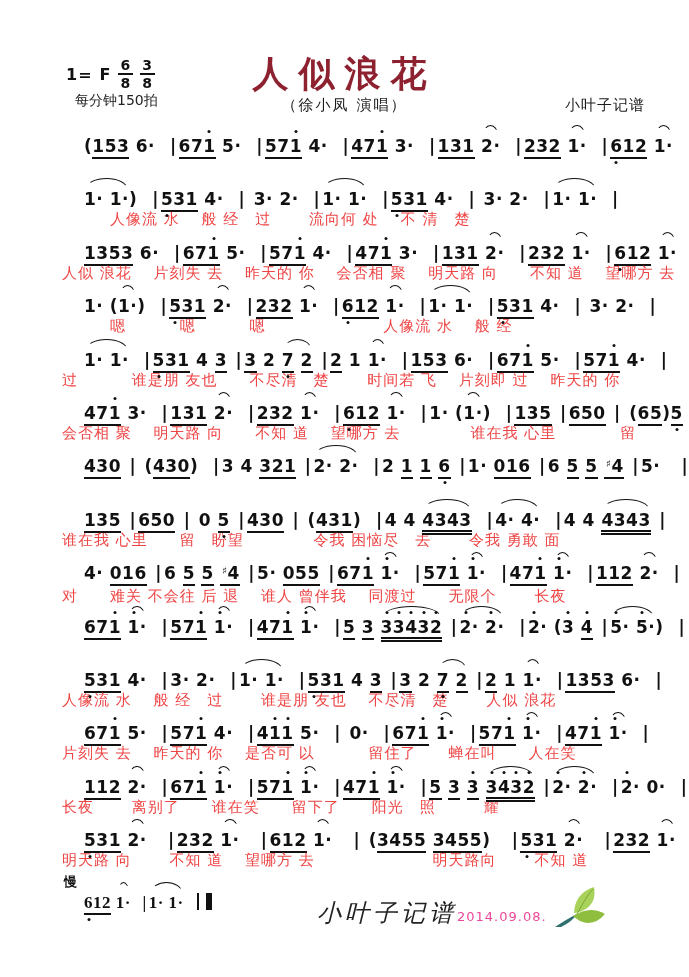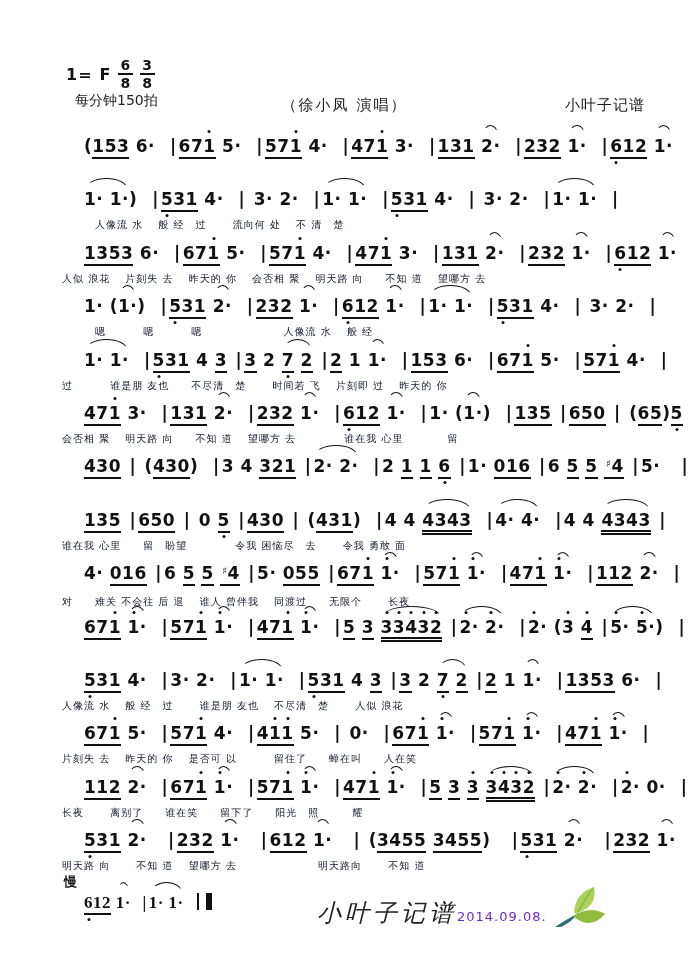--- a/index.html
+++ b/index.html
@@ -30,22 +30,22 @@
   .subtitle{position:absolute;left:0;right:0;top:96px;text-align:center;font-size:15px;color:#1a1a1a;letter-spacing:2px;}
   .hdr-transcriber{position:absolute;right:44px;top:96px;font-size:15px;color:#1a1a1a;letter-spacing:1px;}
   
   .score{position:absolute;left:62px;top:124px;right:30px;}
   .system{height:53.4px;}
   .notes{
     font-weight:bold;font-size:17px;line-height:20px;
     letter-spacing:0.5px;white-space:pre;padding-top:12px;margin-left:22px;
   }
   .lyrics{
-    font-size:10px;line-height:18px;color:#0f172a;
-    letter-spacing:1px;white-space:pre;margin-top:7px;
+    font-size:15px;line-height:18px;color:#ef4444;
+    letter-spacing:1px;white-space:pre;margin-top:1px;
   }
   .n{position:relative;display:inline-block;}
   .n.hi::after,.n.lo::after{
     content:"";position:absolute;left:50%;transform:translateX(-50%);
     width:3px;height:3px;border-radius:50%;background:#111;
   }
   .n.hi::after{top:-6px;}
   .n.lo::after{bottom:-8px;}
   .u1{border-bottom:2px solid #111;padding-bottom:1px;}
   .u2{border-bottom:5px double #111;}
@@ -63,21 +63,21 @@
   }
   
   .system.last{position:relative;height:70px;}
   .tempo-slow{font-size:13px;font-weight:bold;position:absolute;left:2px;top:2px;}
   .system.last .notes{padding-top:22px;display:inline-block;font-family:Liberation Serif, serif;}
   .footer-credit{
     position:absolute;left:255px;top:26px;
     font-family:"DejaVu Serif","Liberation Serif",serif;font-style:italic;
     font-size:24px;letter-spacing:4px;color:#222;
   }
-  .footer-date{position:absolute;left:395px;top:38px;font-size:13px;color:#6d28d9;letter-spacing:1px;}
+  .footer-date{position:absolute;left:395px;top:38px;font-size:13px;color:#ec4899;letter-spacing:1px;}
   .leaf{position:absolute;left:485px;top:10px;}
 </style>
 </head>
 <body>
 
 <div class="page">
 
   <div class="hdr-key">
     <span>1=</span>
       <span>F</span>
@@ -85,20 +85,21 @@
       <span class="num">6</span>
       <span class="den">8</span>
     </span>
     <span class="frac">
       <span class="num">3</span>
       <span class="den">8</span>
     </span>
   </div>
   <div class="hdr-tempo">每分钟150拍</div>
 
+  <div class="title">人似浪花</div>
   <div class="subtitle">（徐小凤 演唱）</div>
   <div class="hdr-transcriber">小叶子记谱</div>
 
   <div class="score" id="score">
       <div class="system">
         <div class="notes"><span class="n">(</span><span class="u1"><span class="n">1</span><span class="n">5</span><span class="n">3</span></span> <span class="n">6</span><span class="n">·</span>  <span class="bar">|</span><span class="u1"><span class="n">6</span><span class="n">7</span><span class="n hi">1</span></span> <span class="n">5</span><span class="n">·</span>  <span class="bar">|</span><span class="u1"><span class="n">5</span><span class="n">7</span><span class="n hi">1</span></span> <span class="n">4</span><span class="n">·</span>  <span class="bar">|</span><span class="u1"><span class="n">4</span><span class="n">7</span><span class="n hi">1</span></span> <span class="n">3</span><span class="n">·</span>  <span class="bar">|</span><span class="u1"><span class="n">1</span><span class="n">3</span><span class="n">1</span></span> <span class="tie"><span class="n">2</span><span class="n">·</span></span>  <span class="bar">|</span><span class="u1"><span class="n">2</span><span class="n">3</span><span class="n">2</span></span> <span class="tie"><span class="n">1</span><span class="n">·</span></span>  <span class="bar">|</span><span class="u1"><span class="n lo">6</span><span class="n">1</span><span class="n">2</span></span> <span class="tie"><span class="n">1</span><span class="n">·</span></span>  <span class="bar">|</span></div>
       </div>
       <div class="system">
         <div class="notes"><span class="tie"><span class="n">1</span><span class="n">·</span> <span class="n">1</span><span class="n">·</span></span><span class="n">)</span>  <span class="bar">|</span><span class="u1"><span class="n lo">5</span><span class="n">3</span><span class="n">1</span></span> <span class="n">4</span><span class="n">·</span>  <span class="bar">|</span> <span class="n">3</span><span class="n">·</span> <span class="n">2</span><span class="n">·</span>  <span class="bar">|</span><span class="tie"><span class="n">1</span><span class="n">·</span> <span class="n">1</span><span class="n">·</span></span>  <span class="bar">|</span><span class="u1"><span class="n lo">5</span><span class="n">3</span><span class="n">1</span></span> <span class="n">4</span><span class="n">·</span>  <span class="bar">|</span> <span class="n">3</span><span class="n">·</span> <span class="n">2</span><span class="n">·</span>  <span class="bar">|</span><span class="tie"><span class="n">1</span><span class="n">·</span> <span class="n">1</span><span class="n">·</span></span>  <span class="bar">|</span></div>
         <div class="lyrics">　　　人像流 水　 般 经　过　　 流向何 处　 不 清　楚</div>

